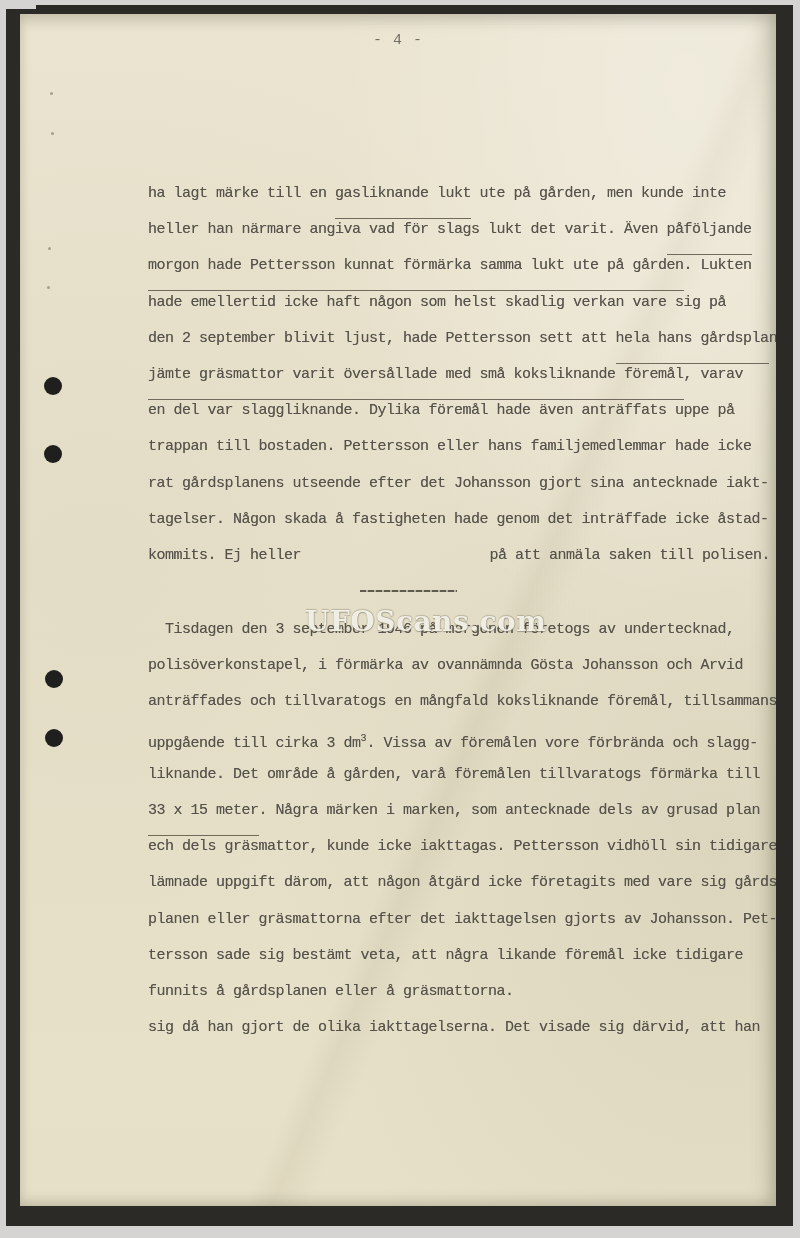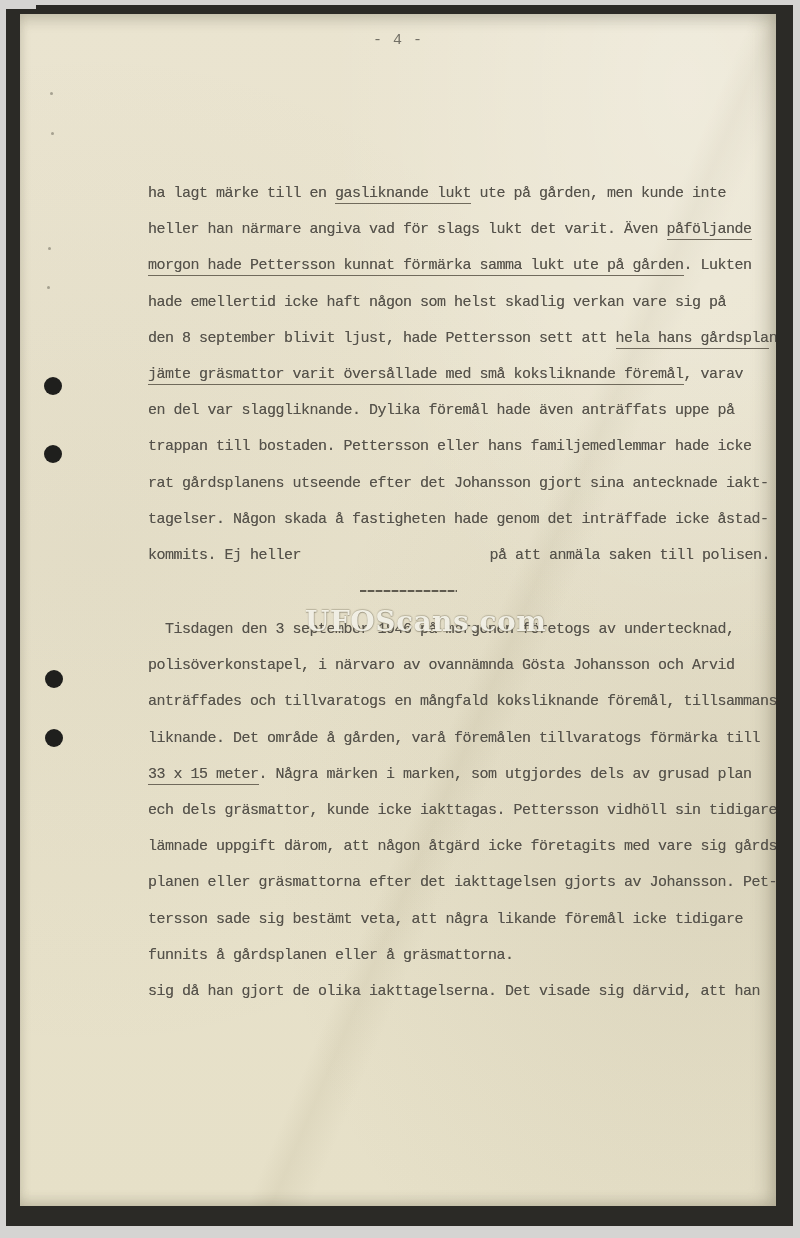--- a/index.html
+++ b/index.html
@@ -47,21 +47,21 @@
     text-align:center;font-size:15px;letter-spacing:1px;
     color:var(--ink,#55524b);opacity:.8;z-index:3;
   }
 
   .text-column{
     position:absolute;left:148px;top:176px;width:640px;z-index:3;
     color:var(--ink,#55524b);font-size:15px;letter-spacing:-0.5px;
     text-shadow:0 0 0.6px rgba(85,80,70,0.55);
   }
   .line{height:36.2px;line-height:36.2px;white-space:pre;overflow:visible;}
-  .line .u{border-bottom:1px solid rgba(90,85,72,0.85);padding-bottom:1px;}
+  .line .u{border-bottom:1px solid rgba(90,85,72,0.85);padding-bottom:16px;}
   .line .sup{font-size:10px;vertical-align:6px;letter-spacing:0;}
   .line .gap{display:inline-block;height:1px;}
   .sep{height:38px;position:relative;}
   .sep .rule{
     position:absolute;left:212px;top:16px;width:97px;height:2px;
     background:repeating-linear-gradient(90deg, rgba(72,68,58,0.85) 0 6px, rgba(72,68,58,0.3) 6px 8px);
   }
 
   .watermark{
     position:absolute;left:305px;top:605px;z-index:4;
@@ -88,35 +88,36 @@
 <div class="hole" style="left:45px;top:670px;"></div>
 <div class="hole" style="left:45px;top:729px;"></div>
 
 <div class="page-number">- 4 -</div>
 
 <div class="text-column">
     <div class="line"><span>ha lagt märke till en </span><span class="u">gasliknande lukt</span><span> ute på gården, men kunde inte</span></div>
     <div class="line"><span>heller han närmare angiva vad för slags lukt det varit. Även </span><span class="u">påföljande</span></div>
     <div class="line"><span class="u">morgon hade Pettersson kunnat förmärka samma lukt ute på gården</span><span>. Lukten</span></div>
     <div class="line"><span>hade emellertid icke haft någon som helst skadlig verkan vare sig på</span></div>
-    <div class="line"><span>den 8 september blivit ljust, hade Pettersson sett att </span><span class="u">hela hans gårdspla</span><span>n</span></div>
+    <div class="line"><span>den 2 september blivit ljust, hade Pettersson sett att </span><span class="u">hela hans gårdspla</span><span>n</span></div>
     <div class="line"><span class="u">jämte gräsmattor varit översållade med små koksliknande föremål</span><span>, varav</span></div>
     <div class="line"><span>en del var slaggliknande. Dylika föremål hade även anträffats uppe på</span></div>
     <div class="line"><span>trappan till bostaden. Pettersson eller hans familjemedlemmar hade icke</span></div>
     <div class="line"><span>rat gårdsplanens utseende efter det Johansson gjort sina antecknade iakt-</span></div>
     <div class="line"><span>tagelser. Någon skada å fastigheten hade genom det inträffade icke åstad-</span></div>
     <div class="line"><span>kommits. Ej heller </span><span class="gap" style="width: 180px;"></span><span>på att anmäla saken till polisen.</span></div>
     <div class="sep">
       <div class="rule"></div>
     </div>
     <div class="line"><span>  Tisdagen den 3 september 1946 på morgonen företogs av undertecknad,</span></div>
-    <div class="line"><span>polisöverkonstapel, i närvaro av ovannämnda Gösta Johansson och Arvid</span></div>
+    <div class="line"><span>polisöverkonstapel, i förmärka av ovannämnda Gösta Johansson och Arvid</span></div>
     <div class="line"><span>anträffades och tillvaratogs en mångfald koksliknande föremål, tillsammans</span></div>
+    <div class="line"><span>uppgående till cirka 3 dm</span><span class="sup">3</span><span>. Vissa av föremålen vore förbrända och slagg-</span></div>
     <div class="line"><span>liknande. Det område å gården, varå föremålen tillvaratogs förmärka till</span></div>
-    <div class="line"><span class="u">33 x 15 meter</span><span>. Några märken i marken, som utgjordes dels av grusad plan</span></div>
+    <div class="line"><span class="u">33 x 15 meter</span><span>. Några märken i marken, som antecknade dels av grusad plan</span></div>
     <div class="line"><span>ech dels gräsmattor, kunde icke iakttagas. Pettersson vidhöll sin tidigare</span></div>
     <div class="line"><span>lämnade uppgift därom, att någon åtgärd icke företagits med vare sig gårds-</span></div>
     <div class="line"><span>planen eller gräsmattorna efter det iakttagelsen gjorts av Johansson. Pet-</span></div>
     <div class="line"><span>tersson sade sig bestämt veta, att några likande föremål icke tidigare</span></div>
     <div class="line"><span>funnits å gårdsplanen eller å gräsmattorna.</span></div>
     <div class="line"><span>sig då han gjort de olika iakttagelserna. Det visade sig därvid, att han</span></div>
   </div>
 
 <div class="watermark">UFOScans.com</div>
 

